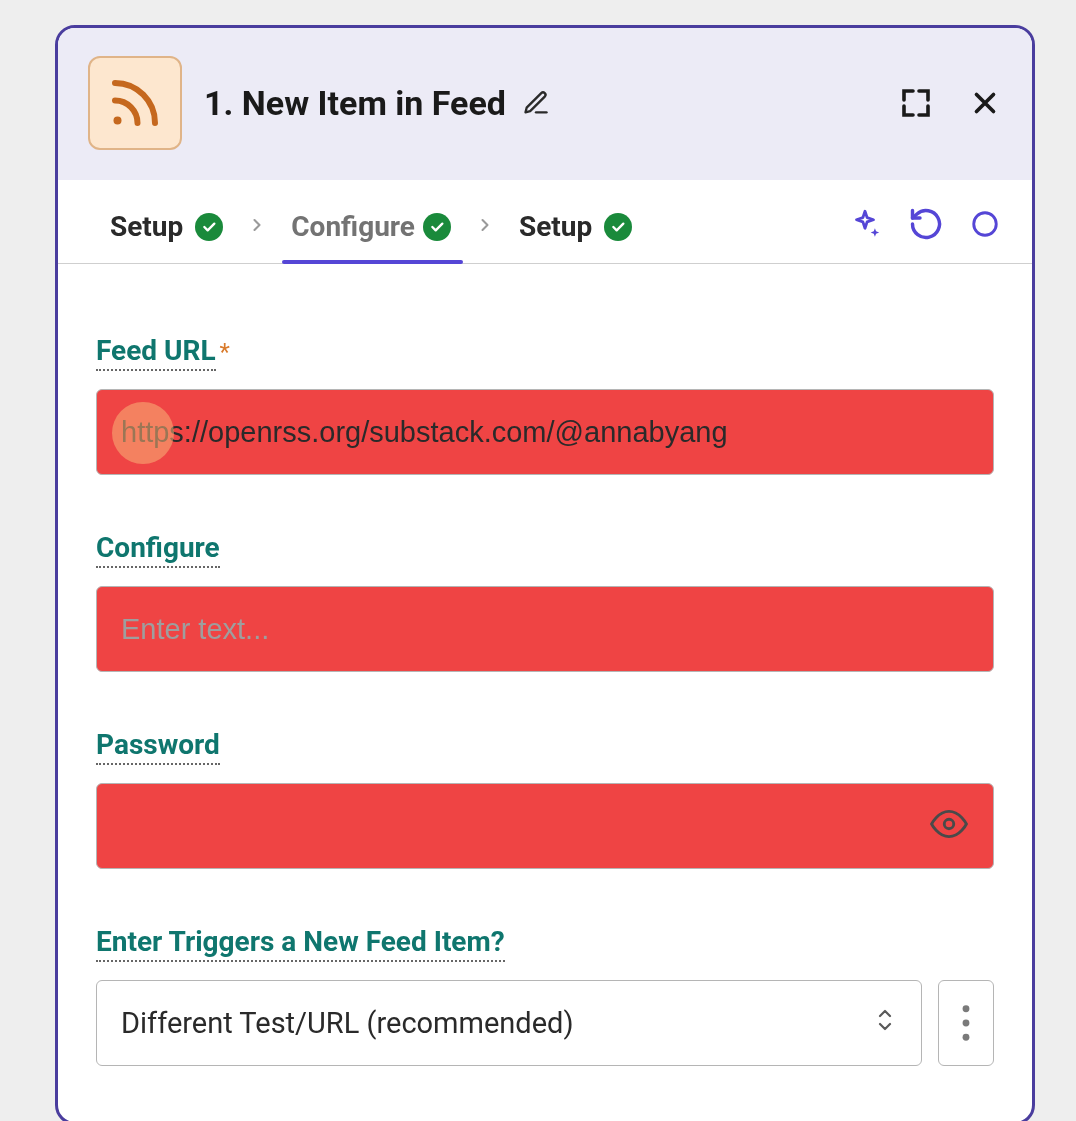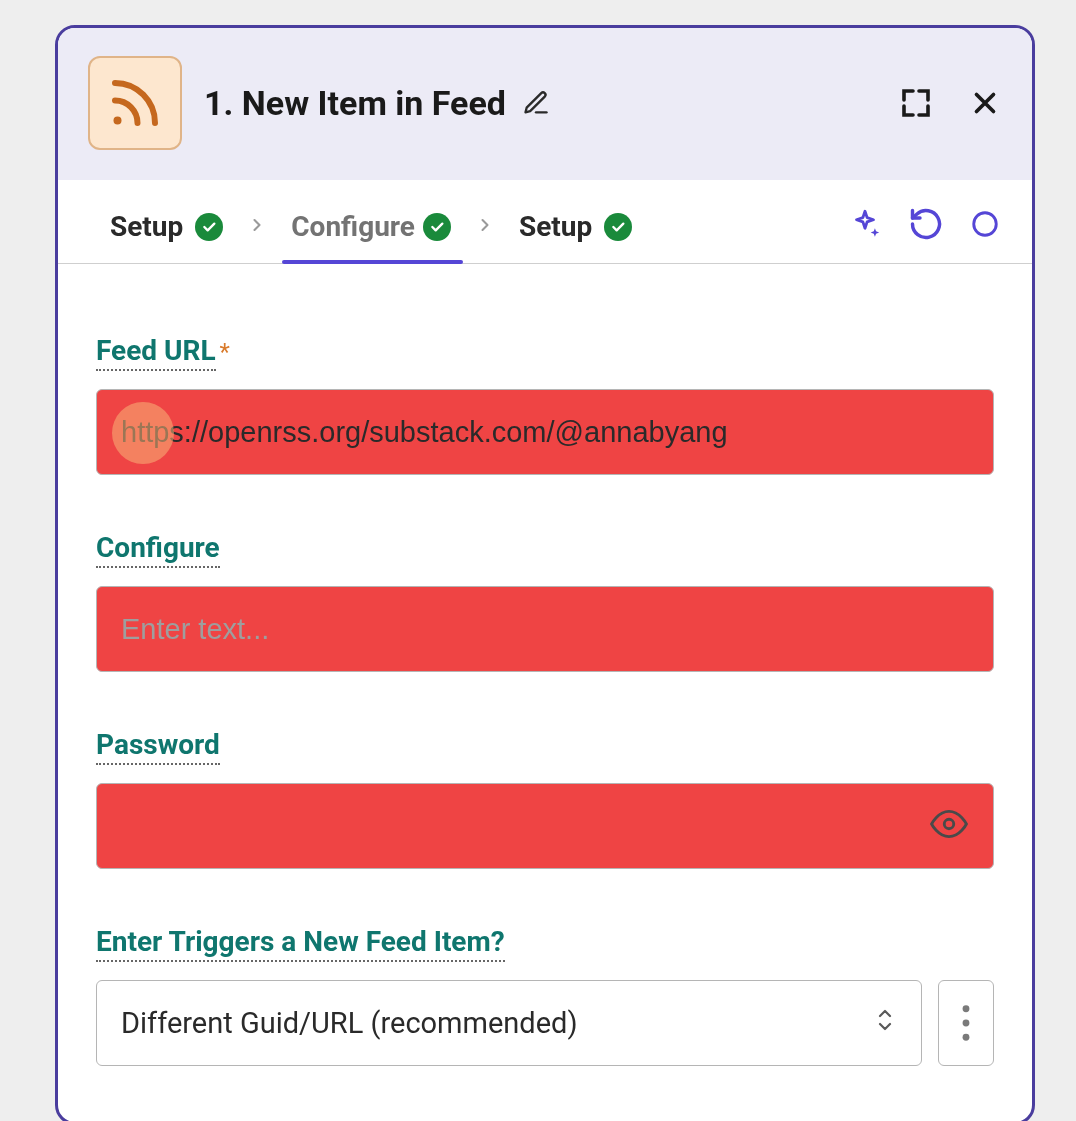--- a/index.html
+++ b/index.html
@@ -329,21 +329,21 @@
         </span>
       </div>
     </div>
 
     <div class="form-group">
       <div>
         <span class="form-label">Enter Triggers a New Feed Item?</span>
       </div>
       <div class="select-row">
         <div class="select-box">
-          <span>Different Guid/URL (recommended)</span>
+          <span>Different Test/URL (recommended)</span>
           <span class="select-caret">
             <svg width="24" height="32" viewBox="0 0 24 32" fill="none">
               <path d="M7 12l5-5 5 5M7 20l5 5 5-5" stroke="#5a5a5a" stroke-width="2.2" stroke-linecap="round" stroke-linejoin="round"></path>
             </svg>
           </span>
         </div>
         <div class="kebab-box">
           <svg width="10" height="40" viewBox="0 0 6 28">
             <circle cx="3" cy="4" r="2.4" fill="#7a7a7a"></circle>
             <circle cx="3" cy="14" r="2.4" fill="#7a7a7a"></circle>

